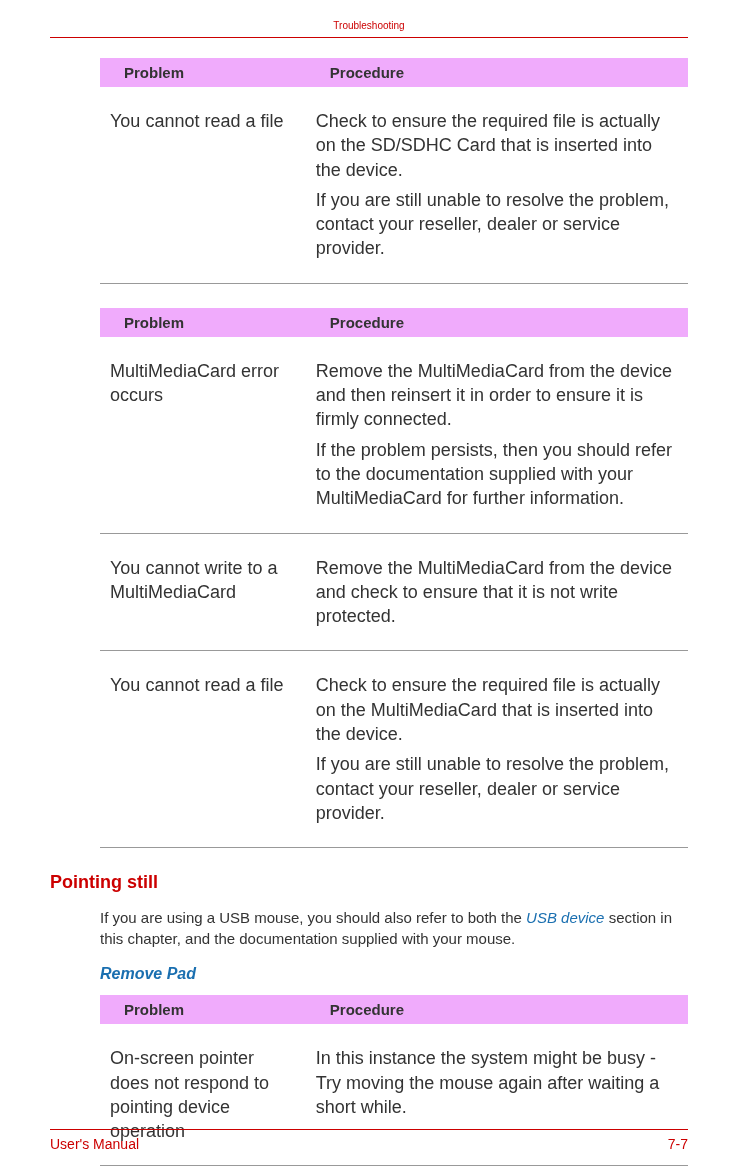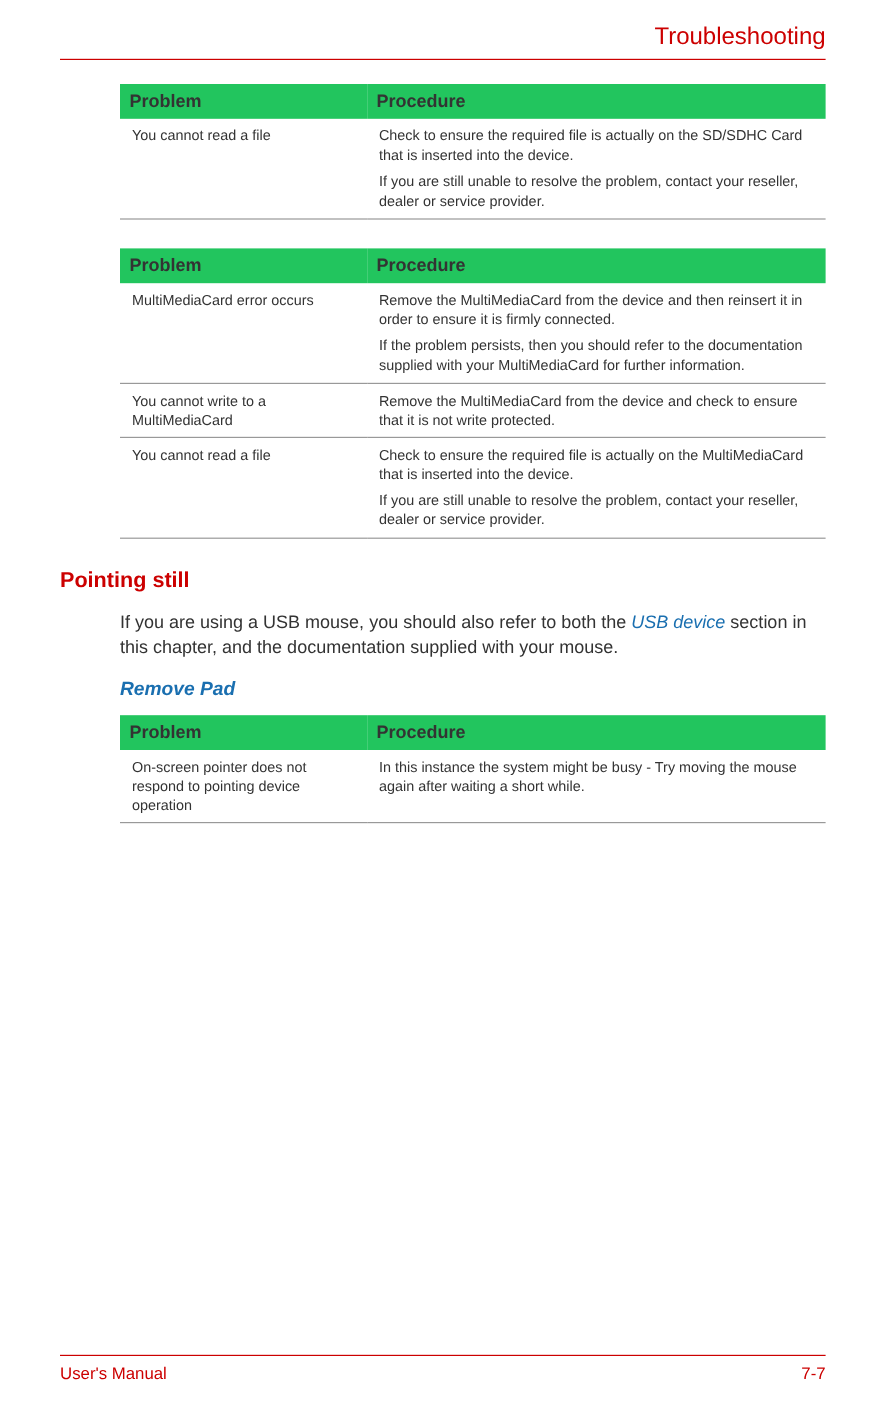--- a/index.html
+++ b/index.html
@@ -15,54 +15,54 @@
       height: 1172px;
       position: relative;
       background: #fff;
     }
     .page {
       padding: 20px 50px 0 50px;
       height: 100%;
       position: relative;
     }
     .header-title {
-      text-align: right;
+      text-align: center;
       color: #c00;
-      font-size: 20px;
+      font-size: 10px;
       margin-bottom: 6px;
     }
     .header-rule {
       border: none;
       border-top: 1px solid #c00;
       margin-bottom: 20px;
     }
     .content {
       padding-left: 50px;
     }
     table.trouble {
       width: 100%;
       border-collapse: collapse;
       margin-bottom: 24px;
     }
     table.trouble th {
-      background: #22c55e;
+      background: #f0abfc;
       text-align: left;
       font-weight: bold;
-      padding: 6px 8px;
+      padding: 6px 24px;
       font-size: 15px;
       color: #333;
     }
     table.trouble th.col-problem {
       width: 35%;
     }
     table.trouble td {
-      padding: 6px 10px;
+      padding: 22px 10px;
       vertical-align: top;
       border-bottom: 1px solid #999;
-      font-size: 12px;
+      font-size: 18px;
       line-height: 1.35;
     }
     table.trouble td p {
       margin-bottom: 6px;
     }
     table.trouble td p:last-child {
       margin-bottom: 0;
     }
     h2.section-heading {
       color: #c00;

